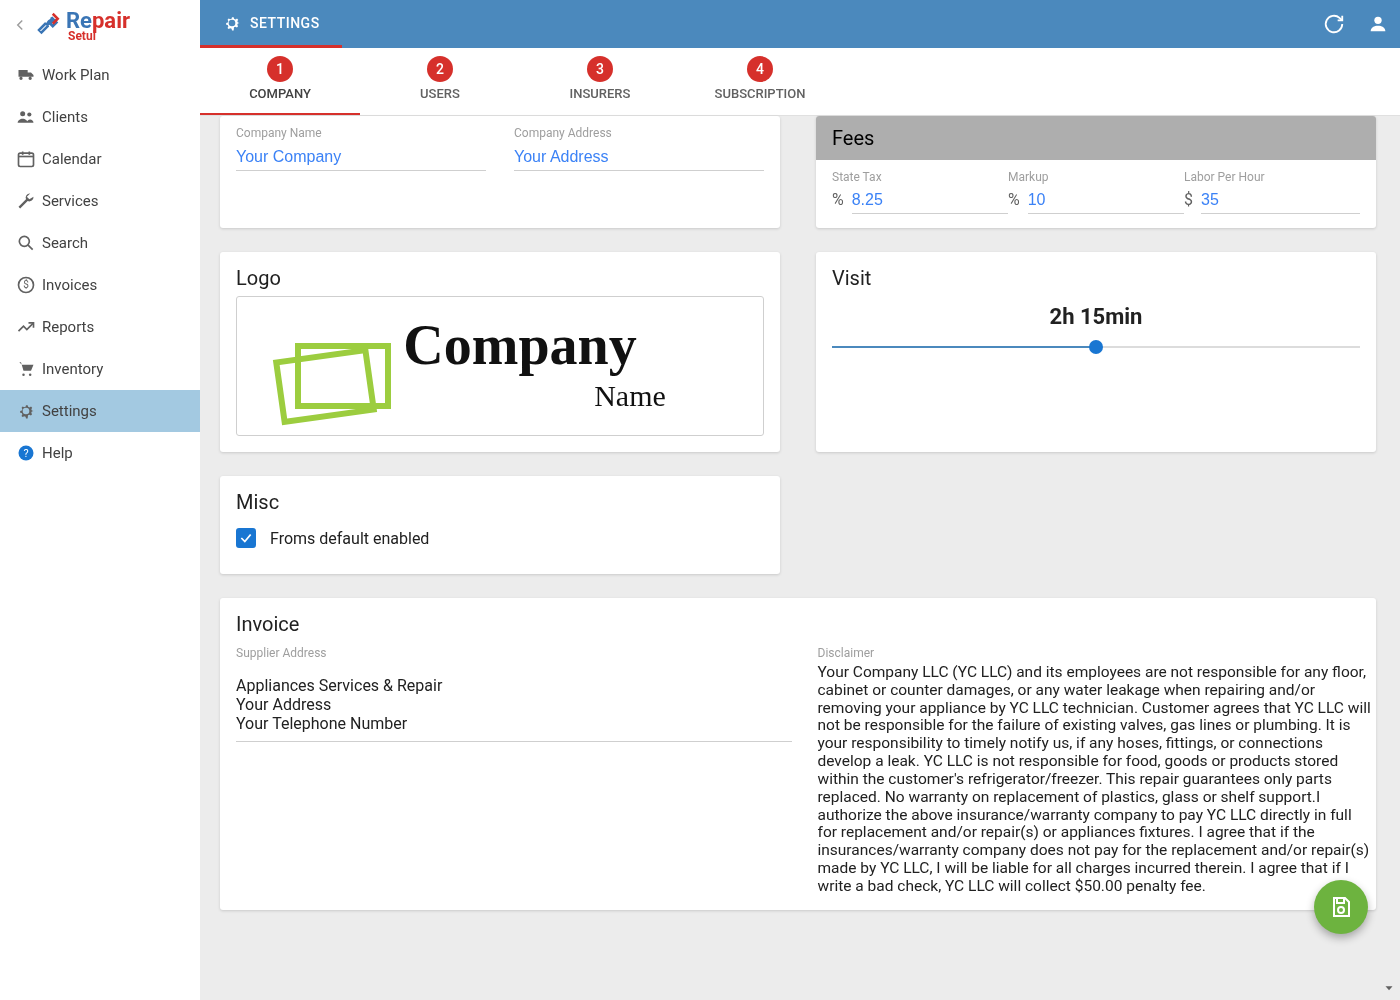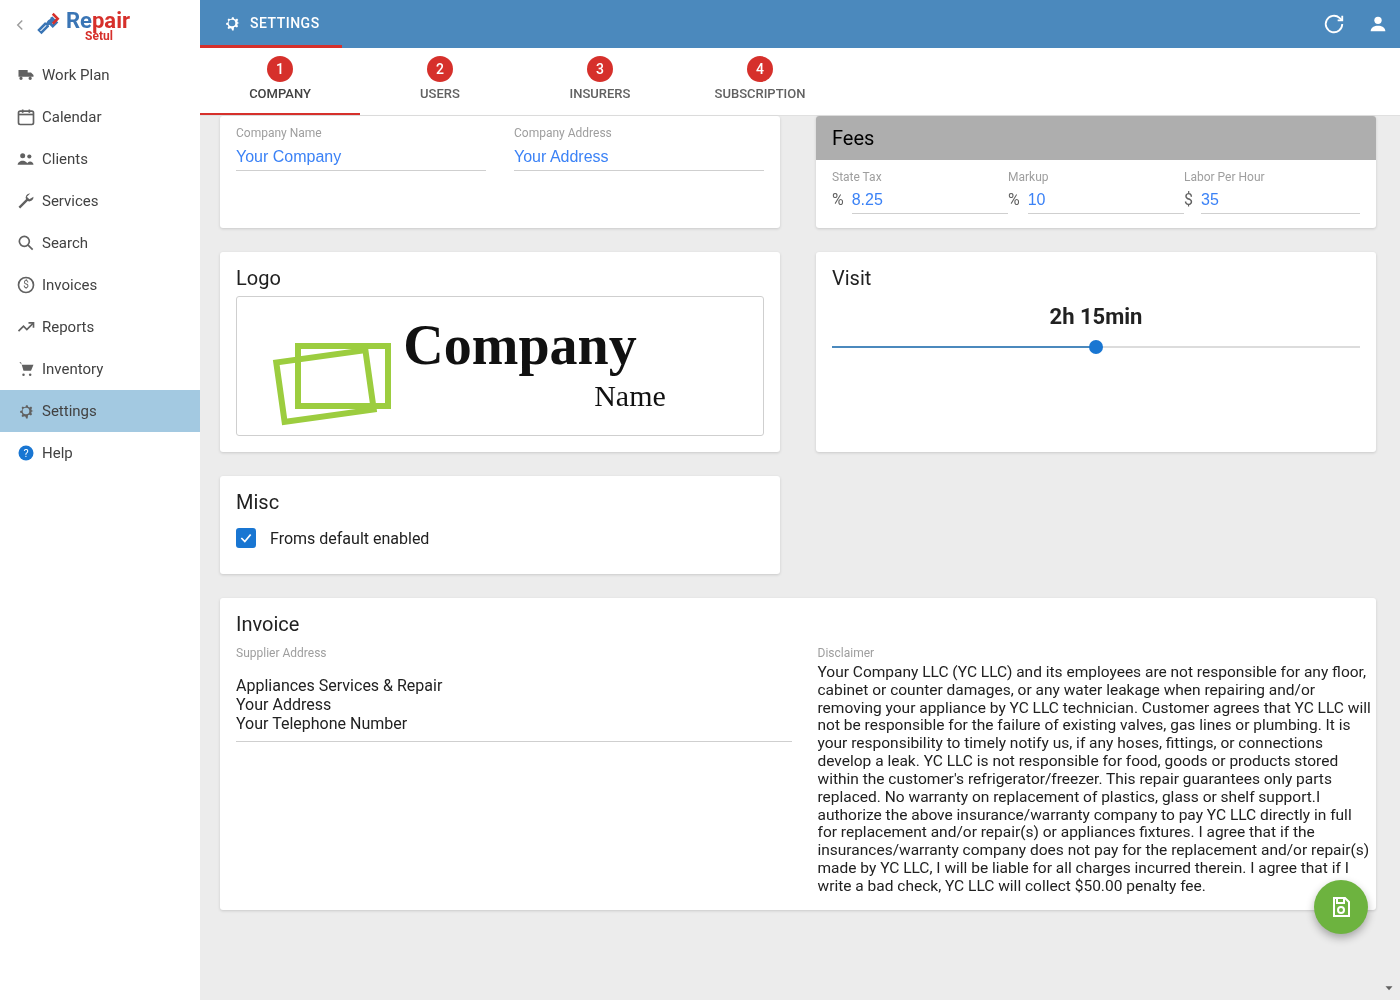--- a/index.html
+++ b/index.html
@@ -18,21 +18,20 @@
     position: relative;
   }
 
   
   .sidebar {
     position: absolute;
     left: 0; top: 0;
     width: 200px;
     height: 100%;
     background: #ffffff;
-    text-align: center;
   }
   .logo-area {
     height: 50px;
     display: flex;
     align-items: center;
     padding-left: 6px;
   }
   .back-chevron {
     width: 28px; height: 28px;
     display: flex; align-items: center; justify-content: center;
@@ -339,38 +338,38 @@
     <div class="nav-item">
       <span class="icon">
           <svg width="20" height="20" viewBox="0 0 24 24" fill="currentColor">
             <path d="M3 6h11v8H3zM14 9h4l3 3v2h-7zM6 18a2 2 0 1 0 0-4 2 2 0 0 0 0 4zm11 0a2 2 0 1 0 0-4 2 2 0 0 0 0 4z"></path>
           </svg>
         </span>
       <span>Work Plan</span>
     </div>
     <div class="nav-item">
       <span class="icon">
+          <svg width="20" height="20" viewBox="0 0 24 24" fill="currentColor">
+            <circle cx="8" cy="8" r="3"></circle>
+            <circle cx="16" cy="9" r="2.5"></circle>
+            <path d="M2 19c0-3 3-5 6-5s6 2 6 5zM13 19c0-2 2-4 4-4s4 2 4 4z"></path>
+          </svg>
+        </span>
+      <span>Clients</span>
+    </div>
+    <div class="nav-item">
+      <span class="icon">
           <svg width="20" height="20" viewBox="0 0 24 24" fill="none" stroke="currentColor" stroke-width="2">
             <rect x="3" y="5" width="18" height="16" rx="2"></rect>
             <line x1="3" y1="9" x2="21" y2="9"></line>
             <line x1="8" y1="3" x2="8" y2="7"></line>
             <line x1="16" y1="3" x2="16" y2="7"></line>
           </svg>
         </span>
       <span>Calendar</span>
-    </div>
-    <div class="nav-item">
-      <span class="icon">
-          <svg width="20" height="20" viewBox="0 0 24 24" fill="currentColor">
-            <circle cx="8" cy="8" r="3"></circle>
-            <circle cx="16" cy="9" r="2.5"></circle>
-            <path d="M2 19c0-3 3-5 6-5s6 2 6 5zM13 19c0-2 2-4 4-4s4 2 4 4z"></path>
-          </svg>
-        </span>
-      <span>Clients</span>
     </div>
     <div class="nav-item">
       <span class="icon">
           <svg width="20" height="20" viewBox="0 0 24 24" fill="currentColor">
             <path d="M21 7a5 5 0 0 1-7 5L5 21l-2-2 9-9a5 5 0 0 1 5-7l-4 4 3 3z"></path>
           </svg>
         </span>
       <span>Services</span>
     </div>
     <div class="nav-item">

